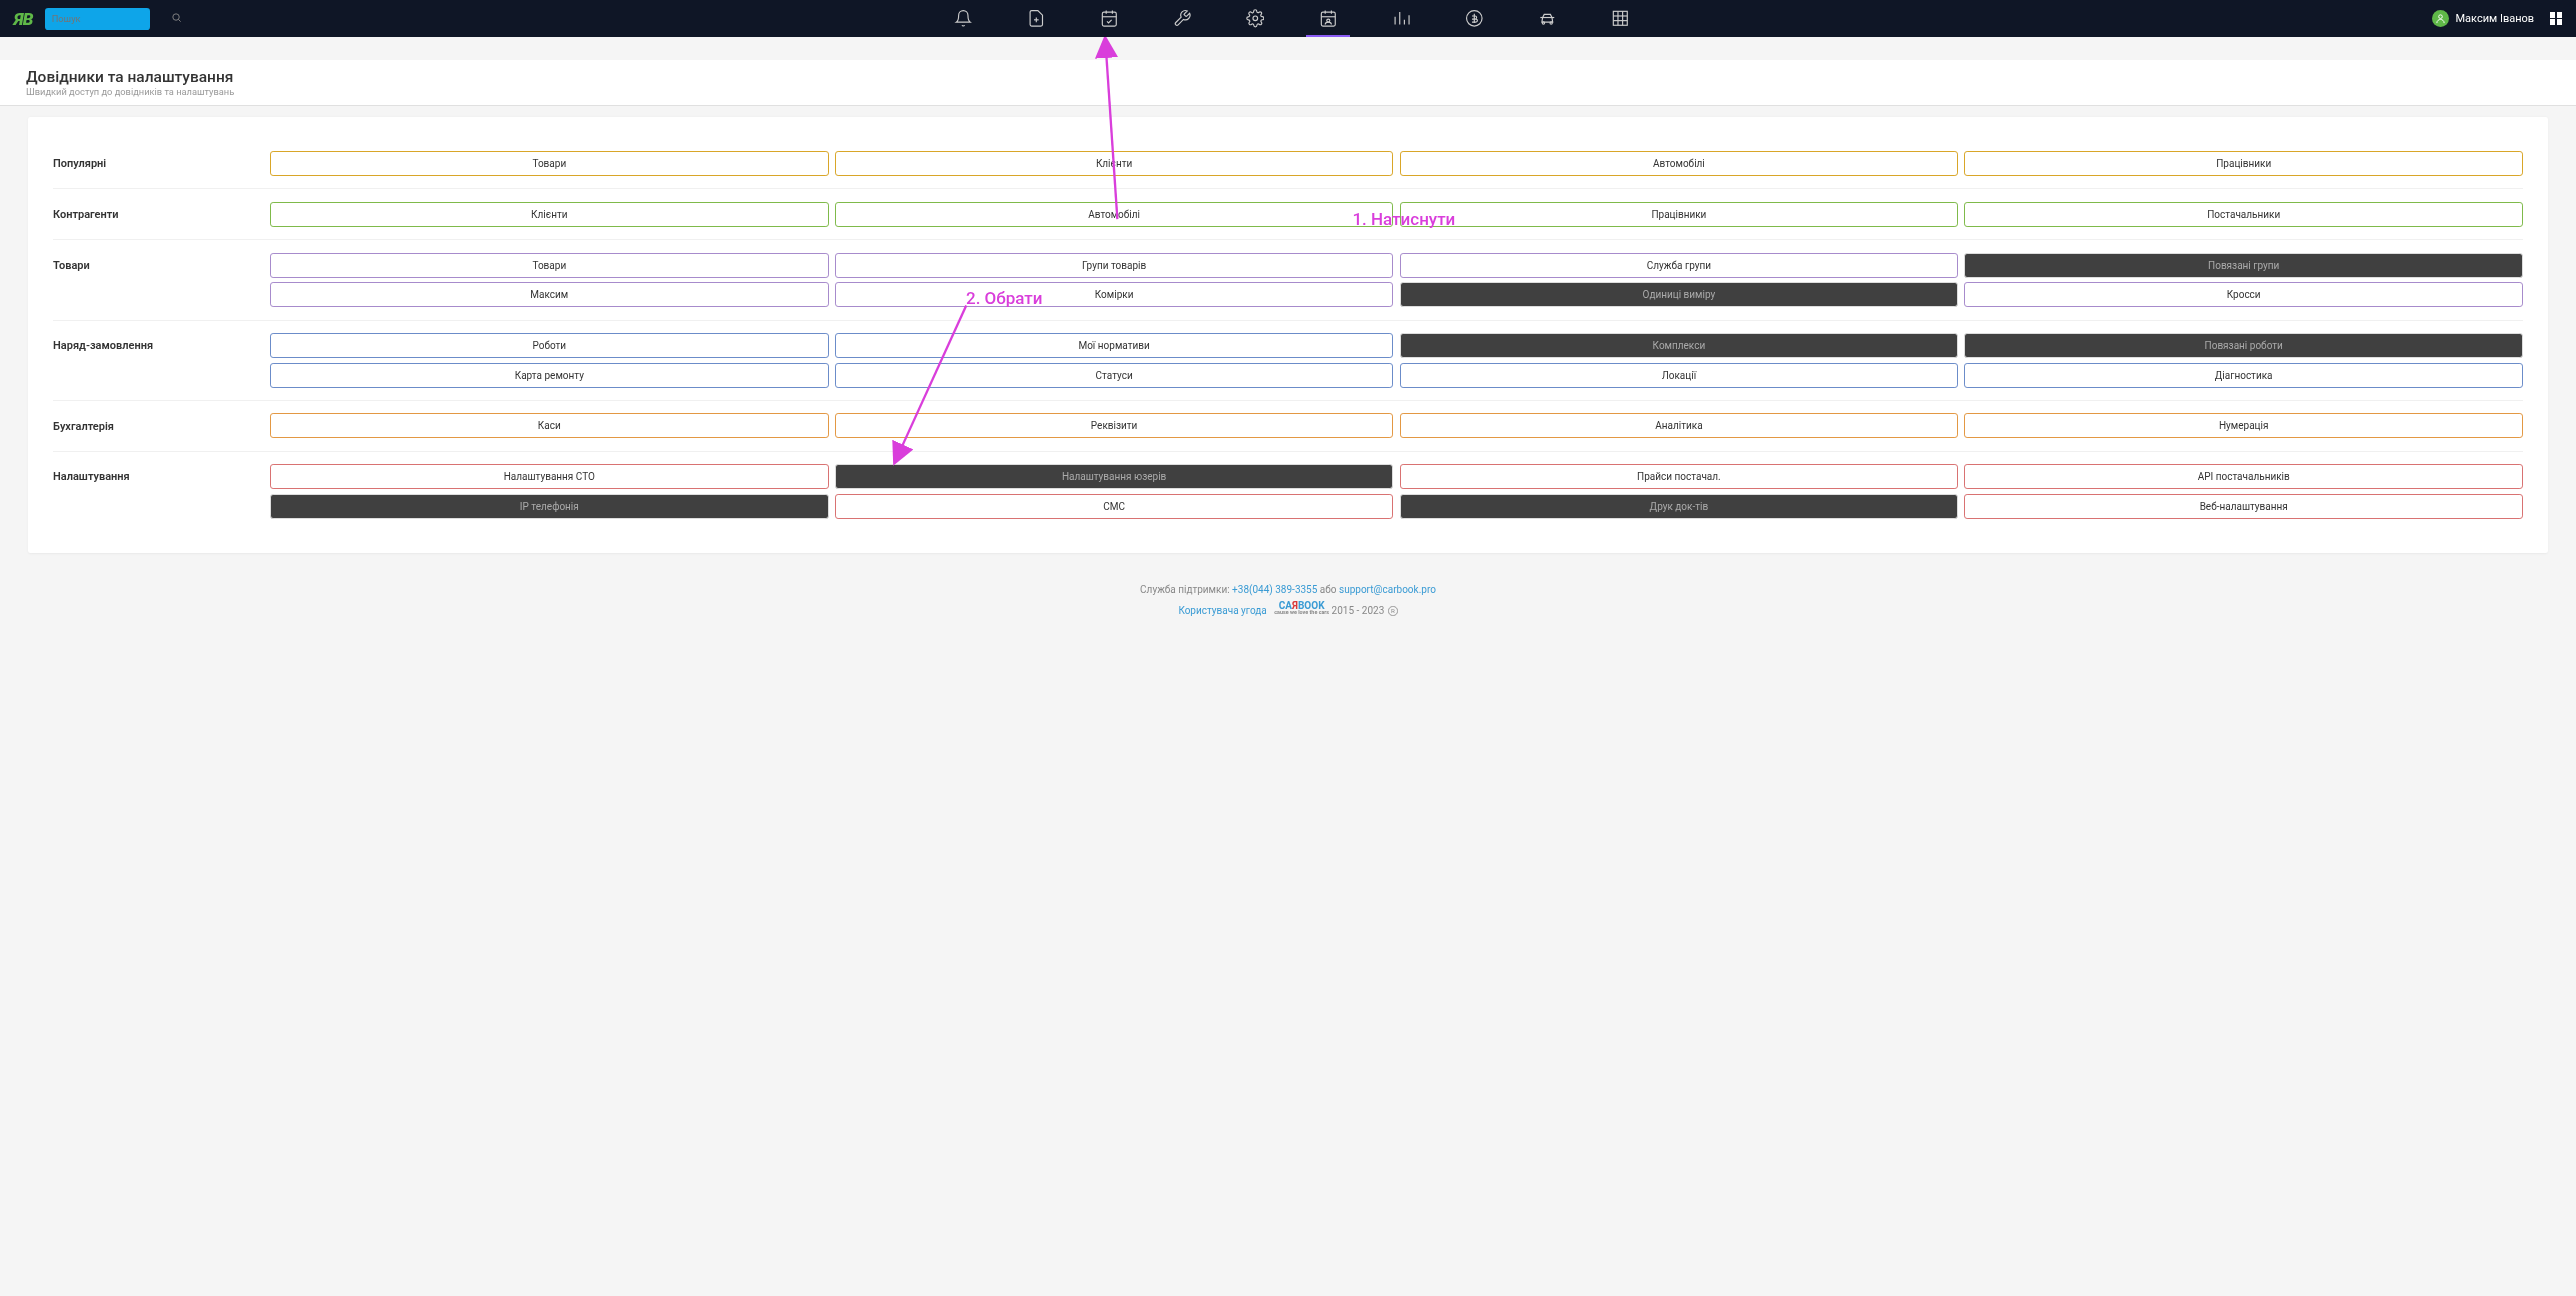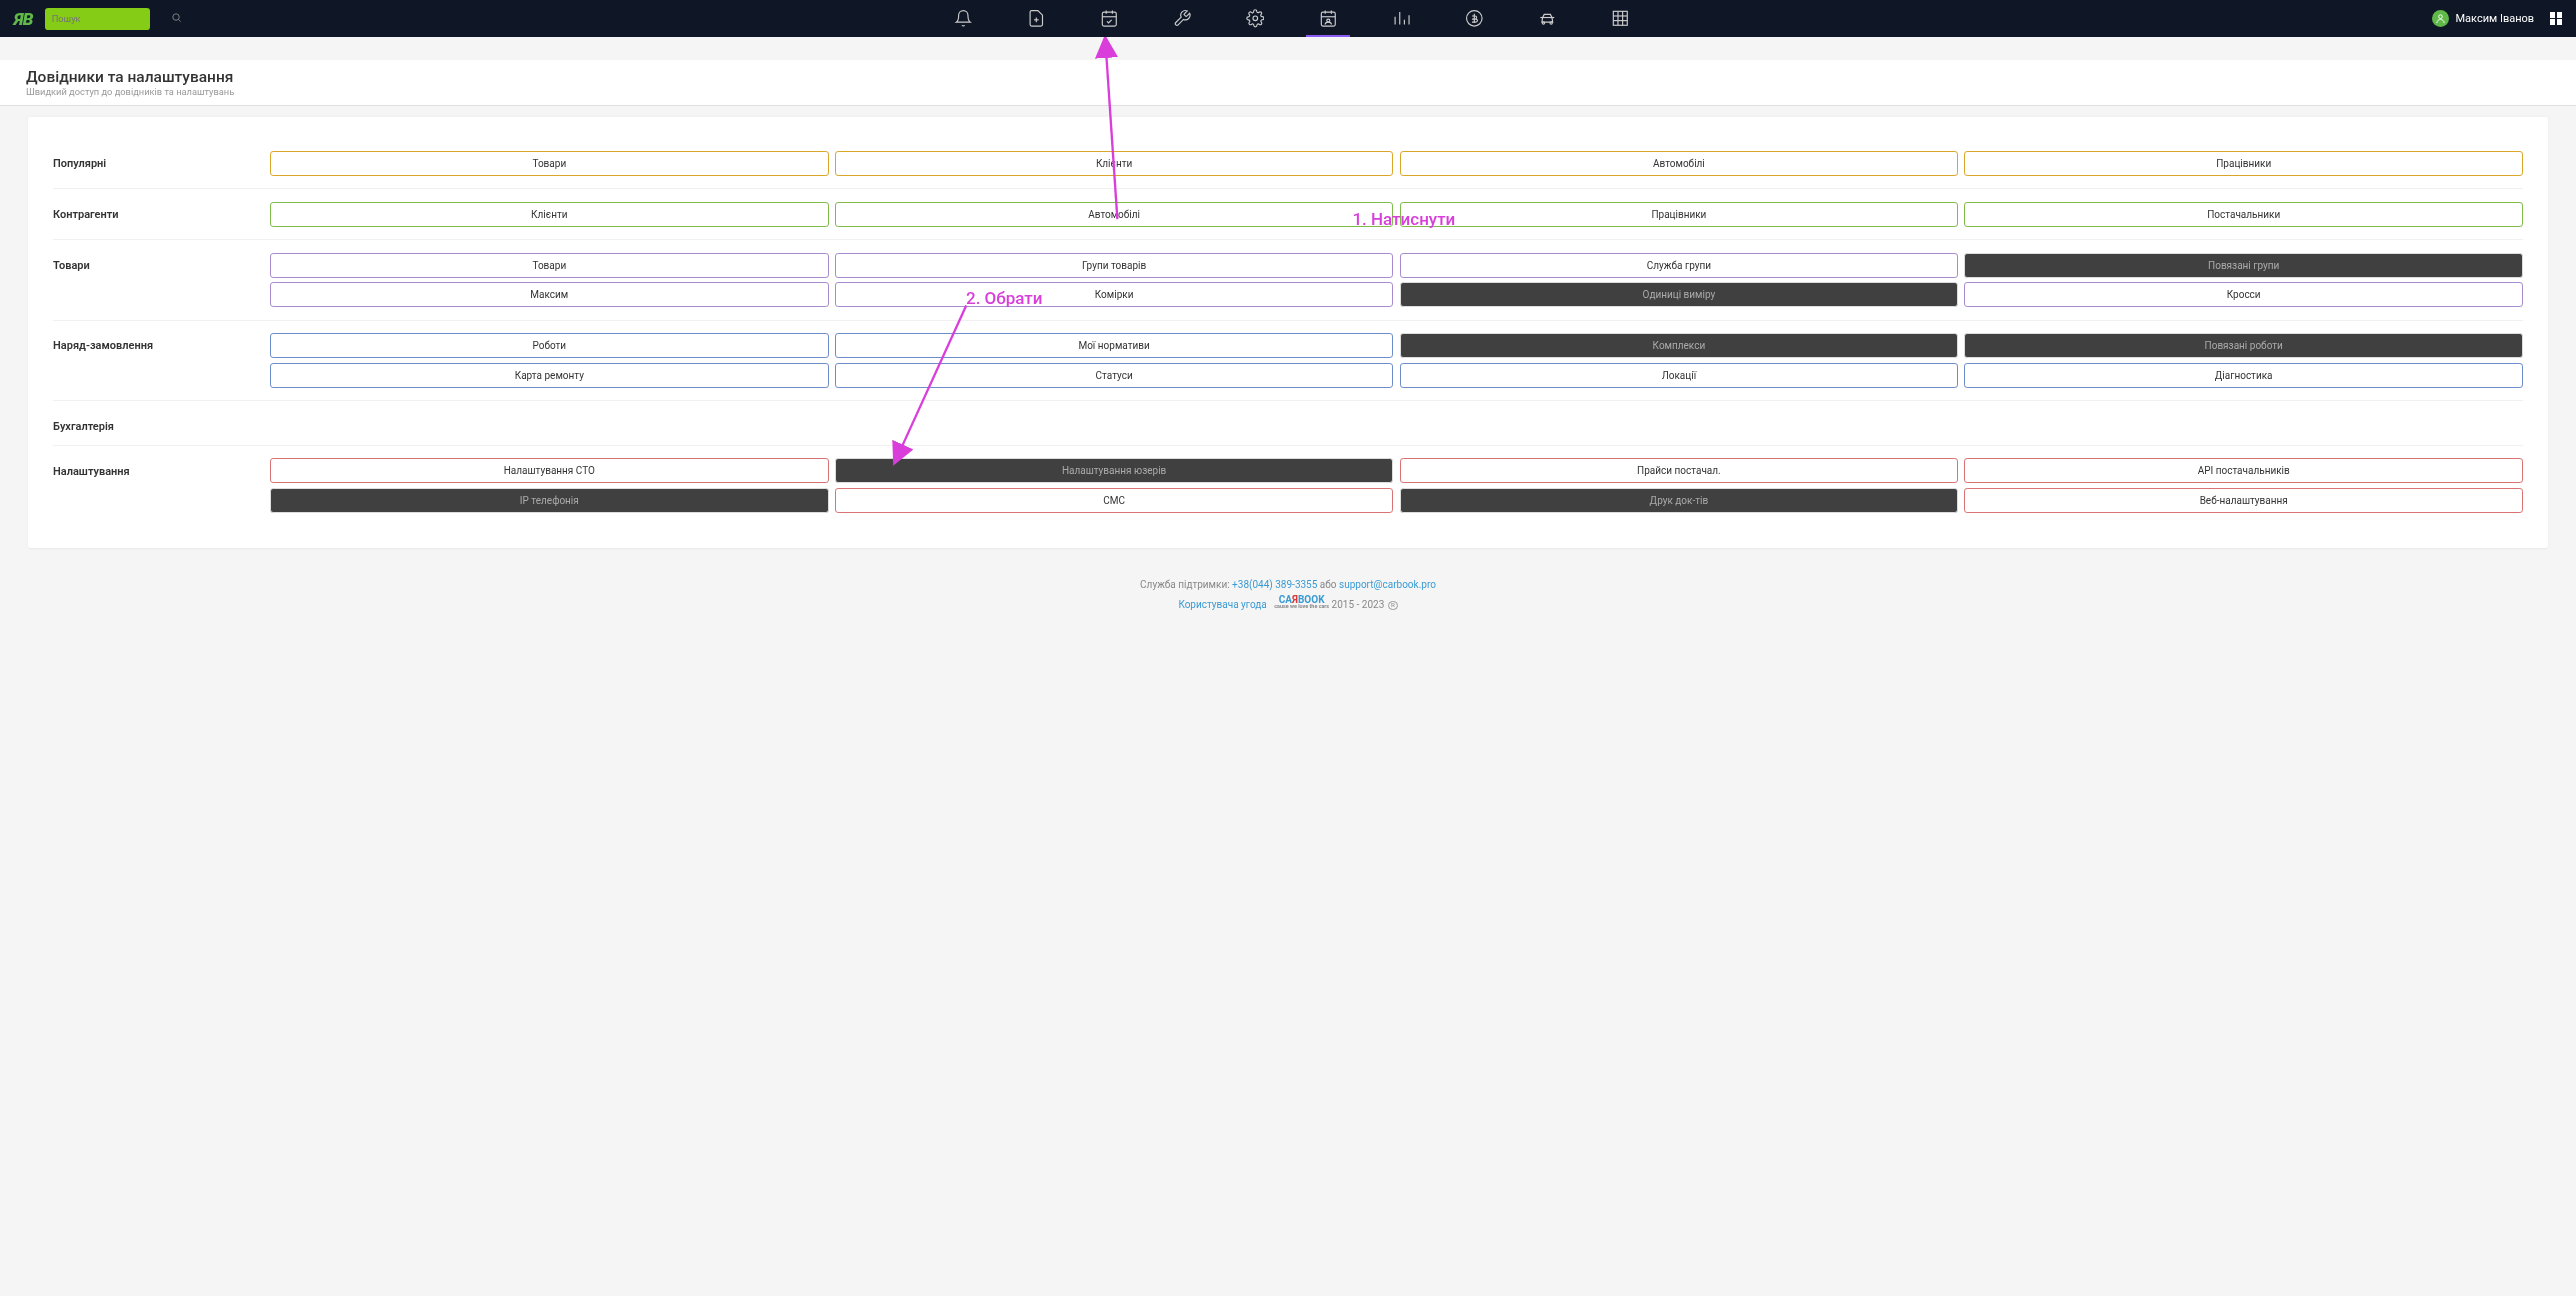--- a/index.html
+++ b/index.html
@@ -1,21 +1,21 @@
 <!DOCTYPE html>
 <html style="font-size:12.4px"><head>
   <meta charset="utf-8">
   <style>
     * { margin: 0; padding: 0; box-sizing: border-box; font-family: -apple-system, BlinkMacSystemFont, 'Segoe UI', Roboto, sans-serif; }
     body { background: #f5f5f5; color: #333; position: relative; }
     
     
     .header { background: #0f1626; height: 37px; display: flex; align-items: center; padding: 0 14px; position: relative; }
     .logo { color: #5fb848; font-size: 17px; font-weight: 900; font-style: italic; letter-spacing: -0.8px; margin-right: 13px; }
-    .search-box { background: #84cc16; border-radius: 3.1px; height: 22px; width: 105px; display: flex; align-items: center; padding: 0 6.2px; }
+    .search-box { background: #0ea5e9; border-radius: 3.1px; height: 22px; width: 105px; display: flex; align-items: center; padding: 0 6.2px; }
     .search-box input { border: none; outline: none; font-size: 9.3px; flex: 1; background: transparent; }
     .search-box .icon { color: #888; }
     
     .nav-icons { flex: 1; display: flex; justify-content: center; gap: 39px; align-items: center; height: 100%; }
     .nav-icon { color: #fff; display: flex; align-items: center; justify-content: center; cursor: pointer; height: 100%; width: 34px; position: relative; }
     .nav-icon svg { width: 18.6px; height: 18.6px; stroke: #ccc; fill: none; stroke-width: 1.5; }
     .nav-icon.active::after { content: ''; position: absolute; bottom: 0; left: -4.7px; right: -4.7px; height: 1.6px; background: #8b5cf6; }
     
     .user-section { display: flex; align-items: center; gap: 6.2px; color: #fff; font-size: 11px; }
     .avatar { width: 17px; height: 17px; background: #5fb848; border-radius: 50%; display: flex; align-items: center; justify-content: center; }
@@ -231,20 +231,28 @@
           <div class="button-row">
             <button class="btn blue">Карта ремонту</button>
             <button class="btn blue">Статуси</button>
             <button class="btn blue">Локації</button>
             <button class="btn blue">Діагностика</button>
           </div>
         </div>
       </div>
       <div class="section">
         <div class="section-label">Бухгалтерія</div>
+        <div class="section-buttons">
+          <div class="button-row">
+            <button class="btn orange">Каси</button>
+            <button class="btn orange">Реквізити</button>
+            <button class="btn orange">Аналітика</button>
+            <button class="btn orange">Нумерація</button>
+          </div>
+        </div>
       </div>
       <div class="section">
         <div class="section-label">Налаштування</div>
         <div class="section-buttons">
           <div class="button-row">
             <button class="btn red">Налаштування СТО</button>
             <button class="btn disabled">Налаштування юзерів</button>
             <button class="btn red">Прайси постачал.</button>
             <button class="btn red">API постачальників</button>
           </div>

